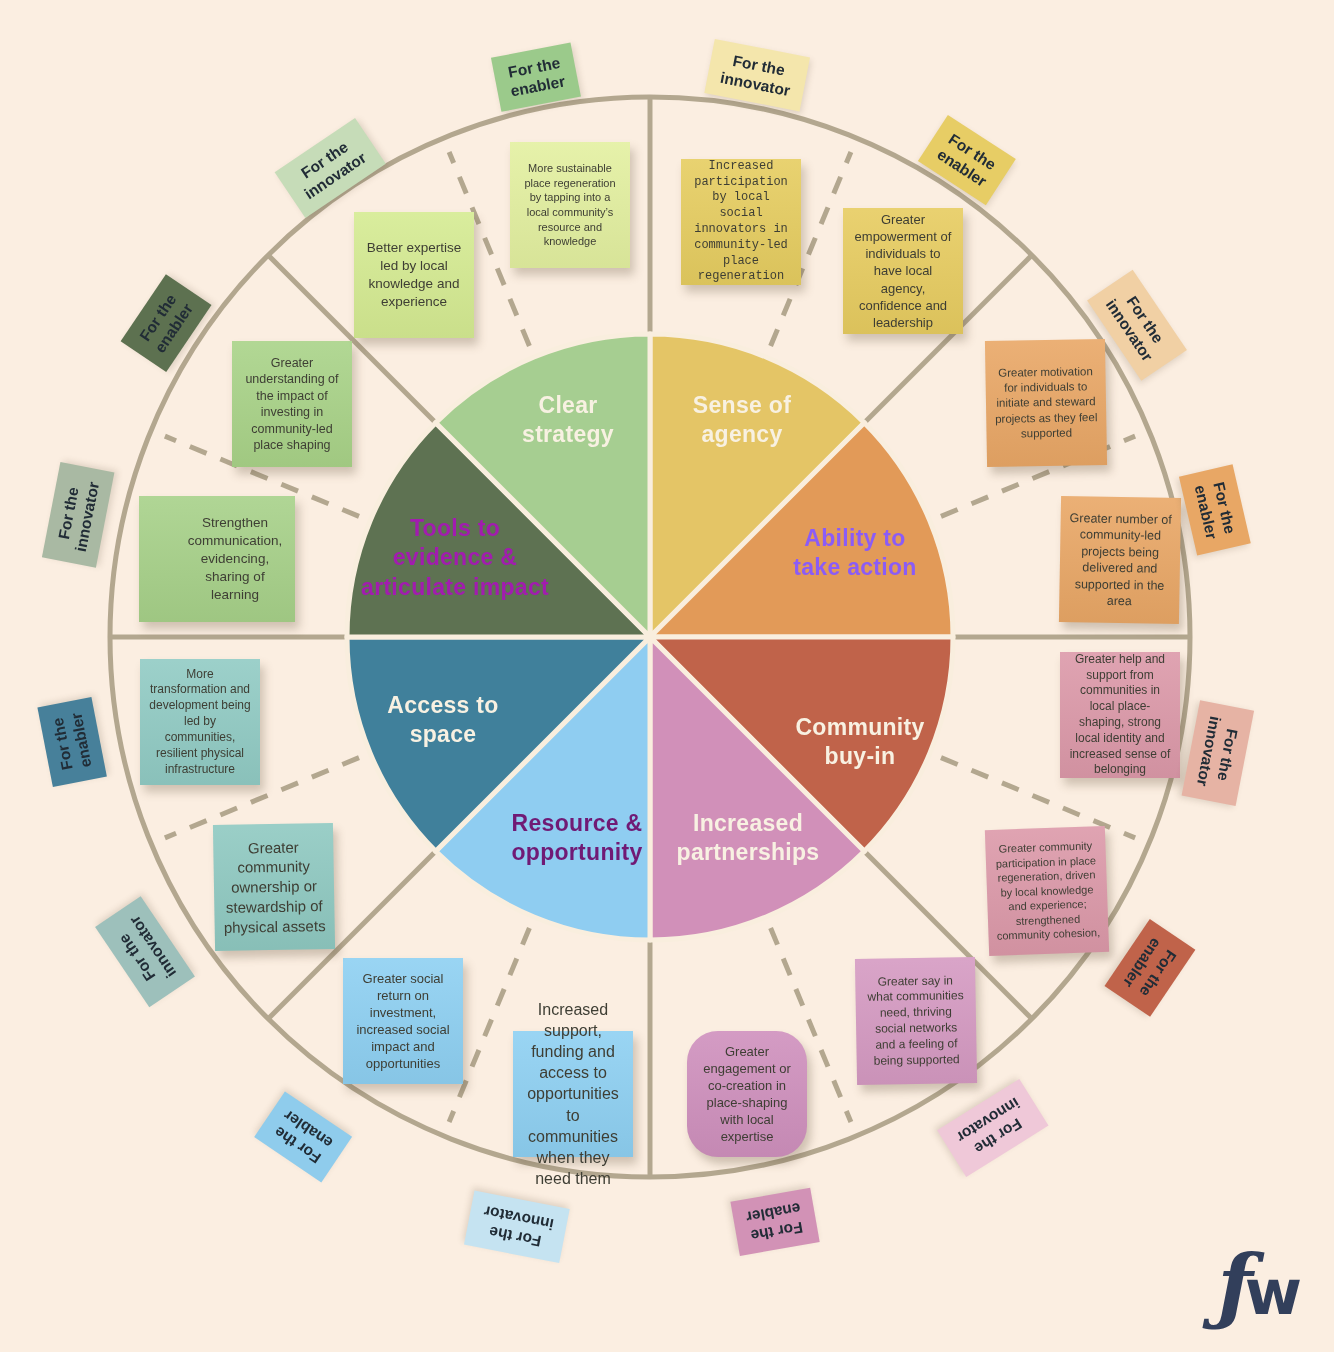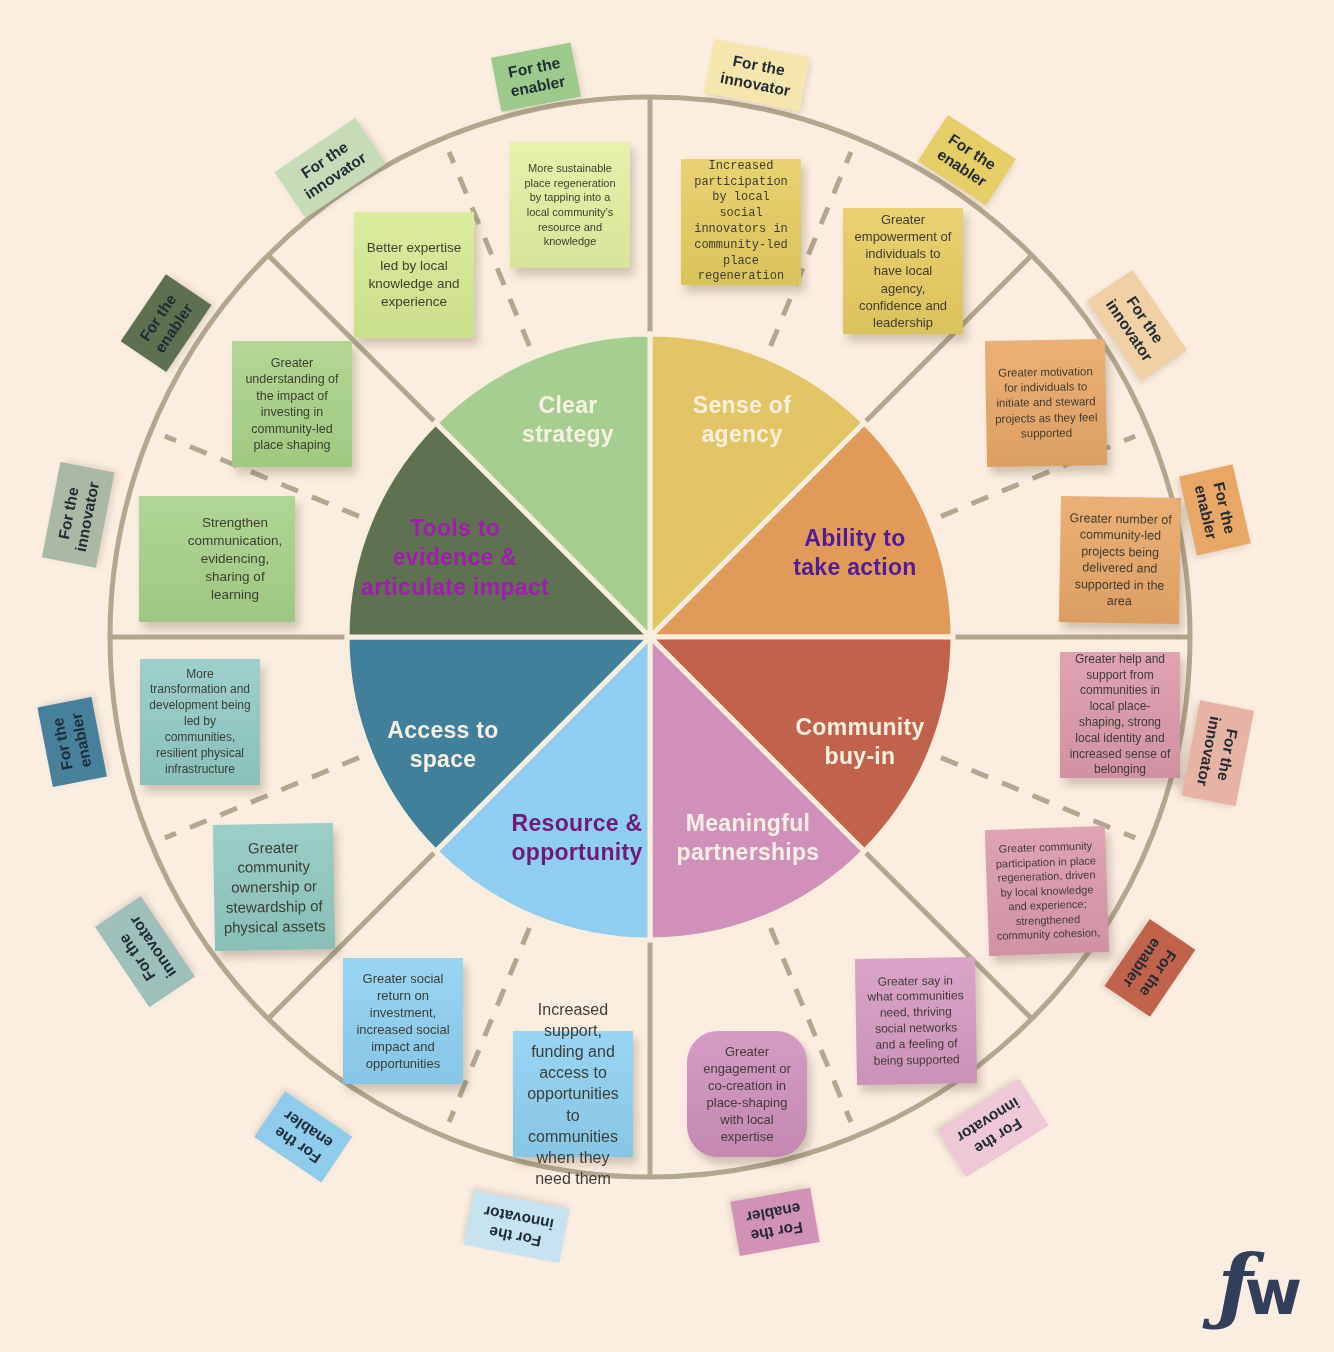--- a/index.html
+++ b/index.html
@@ -60,37 +60,37 @@
       <path d="M650,637 L347,637 A303,303 0 0 1 435.7,422.7 Z" fill="#5e7252"></path>
       <path d="M650,637 L435.7,422.7 A303,303 0 0 1 650,334 Z" fill="#a6ce91"></path>
     </g>
   </svg>
 
   <div id="segment-labels">
       <div class="seg-label" style="left: 742px; top: 420px; color: rgb(248, 241, 226);">
         <div>Sense of</div>
         <div>agency</div>
       </div>
-      <div class="seg-label" style="left: 855px; top: 553px; color: #4c1d95;">
+      <div class="seg-label" style="left: 855px; top: 553px; color: #8b5cf6;">
         <div>Ability to</div>
         <div>take action</div>
       </div>
       <div class="seg-label" style="left: 860px; top: 722px; color: rgb(248, 241, 226); margin-top: 20px;">
         <div>Community</div>
         <div>buy-in</div>
       </div>
       <div class="seg-label" style="left: 748px; top: 838px; color: rgb(248, 241, 226);">
-        <div>Meaningful</div>
+        <div>Increased</div>
         <div>partnerships</div>
       </div>
       <div class="seg-label" style="left: 577px; top: 838px; color: #701a75;">
         <div>Resource &amp;</div>
         <div>opportunity</div>
       </div>
-      <div class="seg-label" style="left: 443px; top: 720px; color: rgb(248, 241, 226); margin-top: 25px;">
+      <div class="seg-label" style="left: 443px; top: 720px; color: rgb(248, 241, 226);">
         <div>Access to</div>
         <div>space</div>
       </div>
       <div class="seg-label" style="left: 455px; top: 558px; color: #a21caf;">
         <div>Tools to</div>
         <div>evidence &amp;</div>
         <div>articulate impact</div>
       </div>
       <div class="seg-label" style="left: 568px; top: 420px; color: rgb(248, 241, 226);">
         <div>Clear</div>

